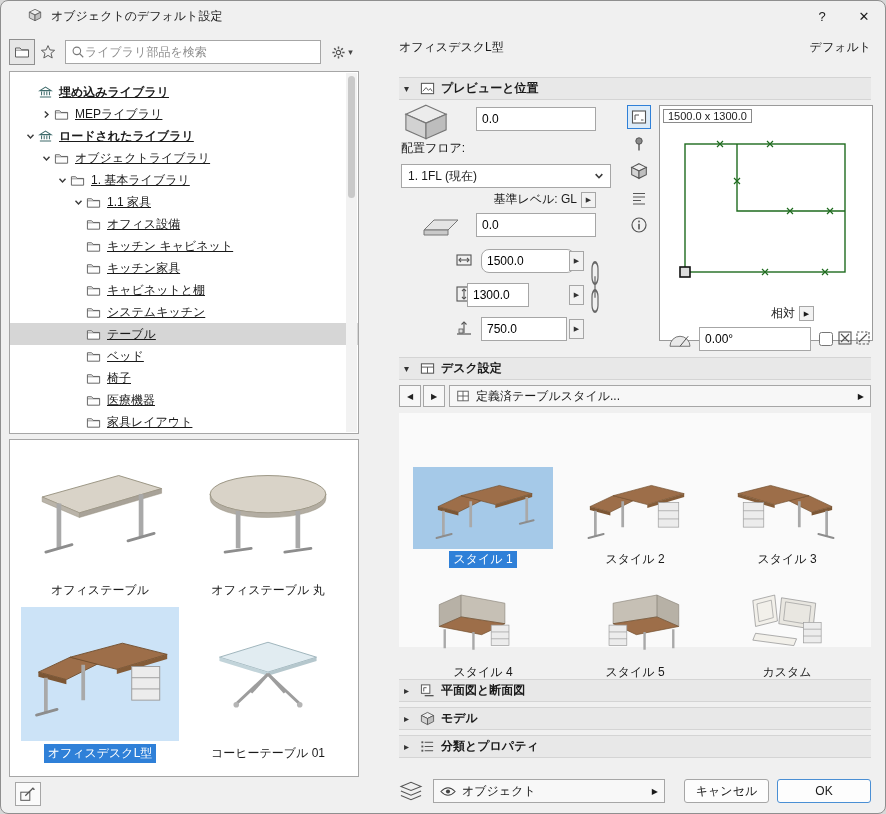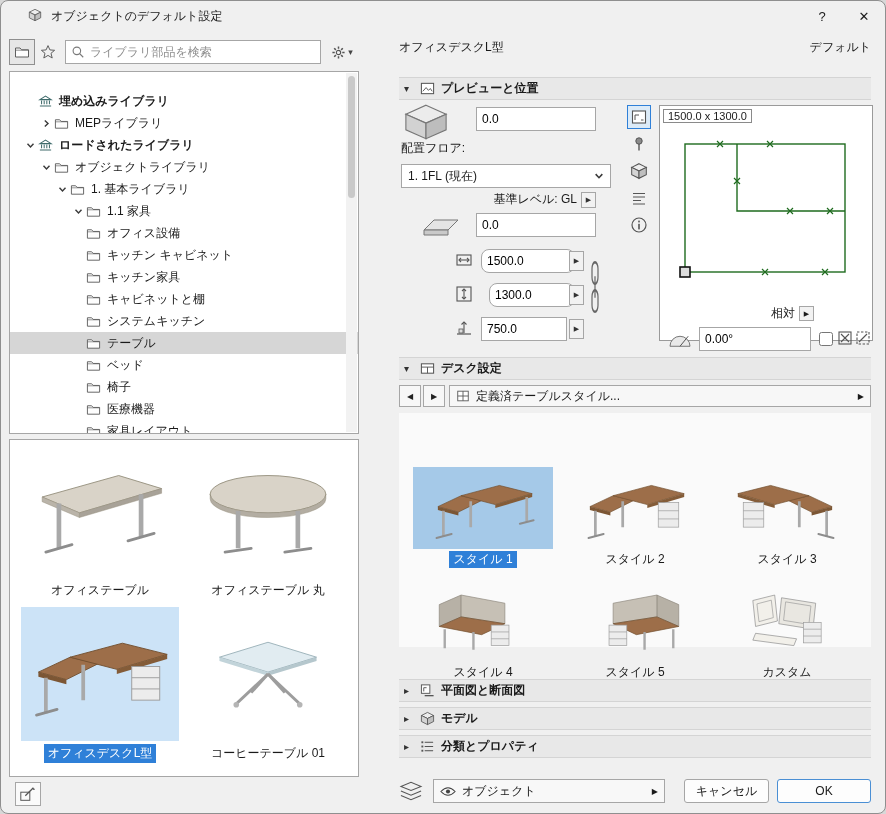--- a/index.html
+++ b/index.html
@@ -13,26 +13,26 @@
   .titlebar .app-ic { width:16px; height:16px; margin-right:8px; }
   .titlebar .ttl { font-size:12px; }
   .tb-sp { flex:1; }
   .tb-btn { width:42px; height:30px; display:flex; align-items:center; justify-content:center; font-size:13px; cursor:default; }
 
   
   .lib-toolbar { position:absolute; left:8px; top:38px; width:350px; height:26px; display:flex; align-items:center; }
   .tool-btn { width:26px; height:26px; display:flex; align-items:center; justify-content:center; border:1px solid transparent; }
   .tool-btn.active { border:1px solid #8f8f8f; background:#e6e6e6; }
   .search-box { flex:1; height:24px; margin:0 4px; border:1px solid #a6a6a6; background:#fff; display:flex; align-items:center; padding:0 5px; }
-  .search-box input { border:none; outline:none; flex:1; font:12px "Liberation Sans",sans-serif; margin-left:5px; color:#b91c1c; background:transparent; }
+  .search-box input { border:none; outline:none; flex:1; font:12px "Liberation Sans",sans-serif; color:#b91c1c; background:transparent; }
   .search-box input::placeholder { color:#8d8d8d; }
   .gear-btn { width:34px; height:26px; display:flex; align-items:center; justify-content:center; gap:2px; }
   .gear-btn .dd { font-size:9px; color:#444; }
 
-  .tree-box { position:absolute; left:8px; top:70px; width:350px; height:363px; background:#fff; border:1px solid #a6a6a6; padding-top:18px; overflow:hidden; }
+  .tree-box { position:absolute; left:8px; top:70px; width:350px; height:363px; background:#fff; border:1px solid #a6a6a6; padding-top:9px; overflow:hidden;text-decoration:underline; }
   .trow { height:22px; display:flex; align-items:center; padding-left:var(--p); }
   .trow.selected { background:#d6d6d6; }
   .cv { width:16px; display:flex; align-items:center; justify-content:center; }
   .ti { width:18px; display:flex; align-items:center; }
   .tl { margin-left:3px; white-space:nowrap; }
   .b { font-weight:bold; }
   .tree-sb { position:absolute; top:1px; right:1px; width:11px; height:359px; background:#f2f2f2; }
   .tree-sb .thumb { position:absolute; top:3px; left:2px; width:7px; height:122px; background:#c9c9c9; border-radius:4px; }
 
   .thumb-box { position:absolute; left:8px; top:438px; width:350px; height:338px; background:#fff; border:1px solid #a6a6a6; padding:4px 0 0 6px; }
@@ -630,21 +630,21 @@
         </svg>
       </span>
     <input class="fld" style="left: 90px; top: 248px; width: 94px; border-radius: 8px;" readonly="" value="1500.0">
     <span class="mini-btn" style="left:178px;top:250px">▶</span>
 
     <span class="icn" style="left:64px;top:284px">
         <svg width="18" height="18">
           <use href="#s-dimd"></use>
         </svg>
       </span>
-    <input class="fld" style="left: 98px; top: 282px; width: 86px; border-radius: 8px;" readonly="" value="1300.0">
+    <input class="fld" style="left: 76px; top: 282px; width: 62px;" readonly="" value="1300.0">
     <span class="mini-btn" style="left:178px;top:284px">▶</span>
 
     <span class="icn" style="left:198px;top:258px">
         <svg width="12" height="56" viewBox="0 0 12 26" preserveAspectRatio="none">
           <use href="#s-chain"></use>
         </svg>
       </span>
 
     <span class="icn" style="left:64px;top:318px">
         <svg width="18" height="18">

